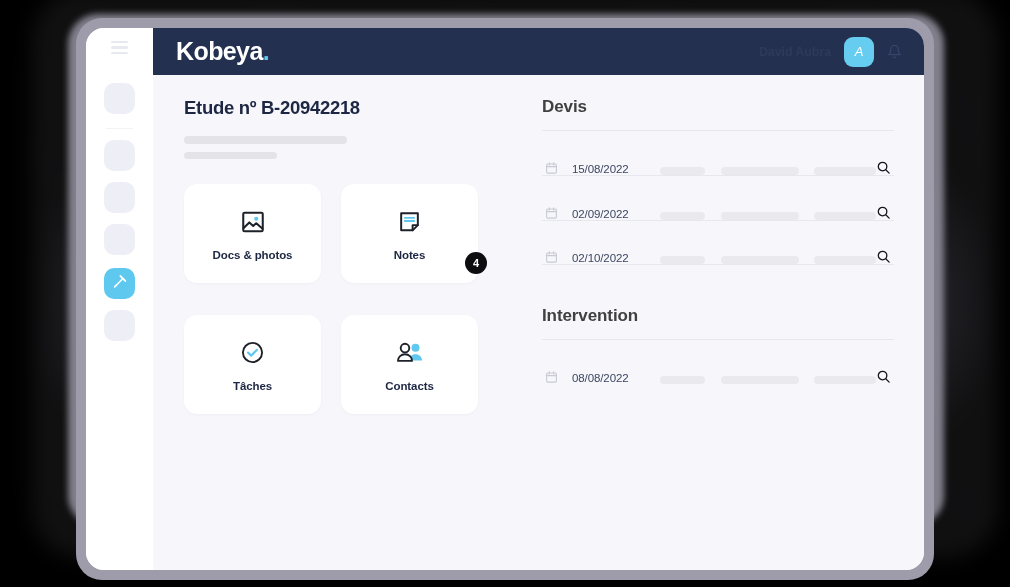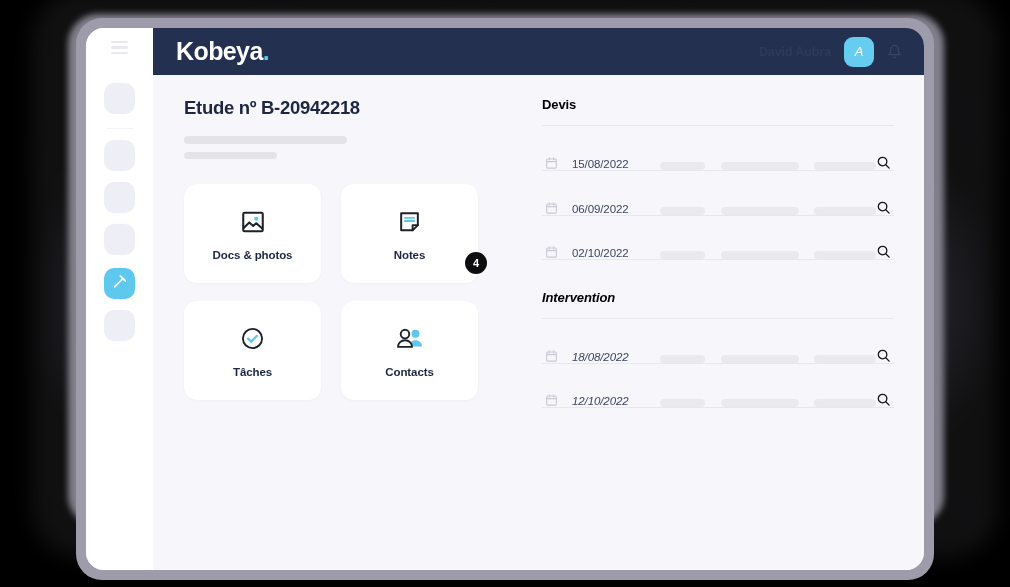--- a/index.html
+++ b/index.html
@@ -203,21 +203,21 @@
   }
 
   .skel { background: #e4e4e8; border-radius: 6px; }
   .skel-1 { width: 163px; height: 8px; margin-top: 17px; }
   .skel-2 { width: 93px;  height: 7px; margin-top: 8px; }
 
   .cards {
     margin-top: 25px;
     display: grid;
     grid-template-columns: 137px 137px;
-    gap: 18px 20px;
+    gap: 32px 20px;
   }
   .card {
     position: relative;
     height: 99px;
     background: #ffffff;
     border-radius: 13px;
     display: flex;
     flex-direction: column;
     align-items: center;
     justify-content: center;
@@ -248,25 +248,25 @@
     justify-content: center;
   }
 
   
   .col-right {
     flex: 1;
     padding-left: 30px;
     padding-right: 4px;
     min-width: 0;
   }
-  .section + .section { margin-top: 30px; font-style: italic; }
+  .section + .section { margin-top: 41px; }
   .section-title {
-    font-size: 13px;
+    font-size: 17px;
     font-weight: 700;
-    color: #000000;
+    color: #404040;
     letter-spacing: -0.1px;
     padding-bottom: 13px;
   }
   .row {
     display: flex;
     align-items: flex-end;
     height: 45px;
     border-top: 1px solid #e7e7ee;
     cursor: pointer;
   }
@@ -431,21 +431,21 @@
                 </span>
               </div>
 
               <div class="row">
                 <span class="row-cal">
                   <svg width="13" height="14" viewBox="0 0 24 24" fill="none" stroke="#c9c9d4" stroke-width="2" stroke-linecap="round" stroke-linejoin="round">
                     <rect x="3" y="4.5" width="18" height="17" rx="2"></rect>
                       <path d="M3 9.5h18M8 2.5v4M16 2.5v4"></path>
                   </svg>
                 </span>
-                <span class="row-date">06/09/2022</span>
+                <span class="row-date">02/09/2022</span>
                 <span class="bar bar-a"></span>
                 <span class="bar bar-b"></span>
                 <span class="bar bar-c"></span>
                 <span class="row-search">
                   <svg width="15" height="15" viewBox="0 0 24 24" fill="none" stroke="#15161b" stroke-width="2.1" stroke-linecap="round">
                     <circle cx="10.5" cy="10.5" r="6.8"></circle>
                       <path d="M15.6 15.6 L21 21"></path>
                   </svg>
                 </span>
               </div>
@@ -473,51 +473,33 @@
             <div class="section">
               <div class="section-title">Intervention</div>
 
               <div class="row">
                 <span class="row-cal">
                   <svg width="13" height="14" viewBox="0 0 24 24" fill="none" stroke="#c9c9d4" stroke-width="2" stroke-linecap="round" stroke-linejoin="round">
                     <rect x="3" y="4.5" width="18" height="17" rx="2"></rect>
                       <path d="M3 9.5h18M8 2.5v4M16 2.5v4"></path>
                   </svg>
                 </span>
-                <span class="row-date">18/08/2022</span>
+                <span class="row-date">08/08/2022</span>
                 <span class="bar bar-a"></span>
                 <span class="bar bar-b"></span>
                 <span class="bar bar-c"></span>
                 <span class="row-search">
                   <svg width="15" height="15" viewBox="0 0 24 24" fill="none" stroke="#15161b" stroke-width="2.1" stroke-linecap="round">
                     <circle cx="10.5" cy="10.5" r="6.8"></circle>
                       <path d="M15.6 15.6 L21 21"></path>
                   </svg>
                 </span>
               </div>
 
 
-              <div class="row last">
-                <span class="row-cal">
-                  <svg width="13" height="14" viewBox="0 0 24 24" fill="none" stroke="#c9c9d4" stroke-width="2" stroke-linecap="round" stroke-linejoin="round">
-                    <rect x="3" y="4.5" width="18" height="17" rx="2"></rect>
-                      <path d="M3 9.5h18M8 2.5v4M16 2.5v4"></path>
-                  </svg>
-                </span>
-                <span class="row-date">12/10/2022</span>
-                <span class="bar bar-a"></span>
-                <span class="bar bar-b"></span>
-                <span class="bar bar-c"></span>
-                <span class="row-search">
-                  <svg width="15" height="15" viewBox="0 0 24 24" fill="none" stroke="#15161b" stroke-width="2.1" stroke-linecap="round">
-                    <circle cx="10.5" cy="10.5" r="6.8"></circle>
-                      <path d="M15.6 15.6 L21 21"></path>
-                  </svg>
-                </span>
-              </div>
             </div>
 
           </div>
         </div>
       </div>
     </div>
   </div>
 </div>
 
 </body></html>

